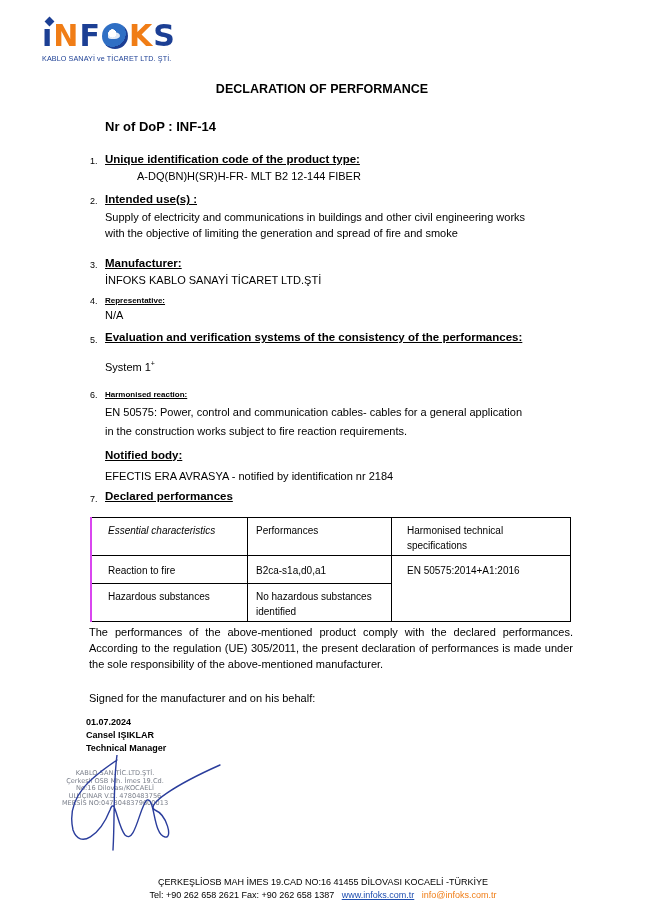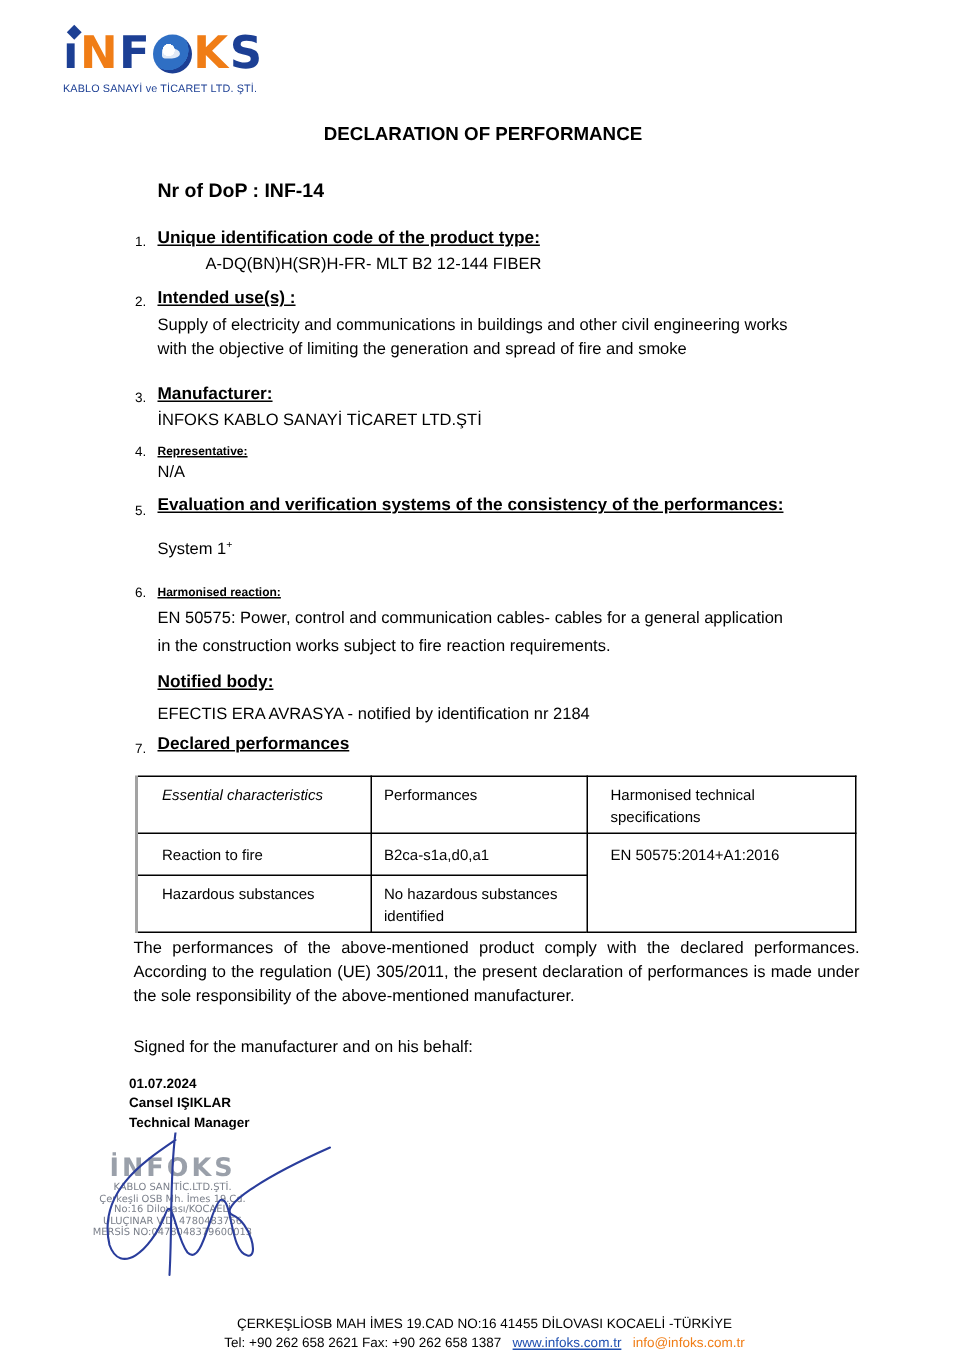--- a/index.html
+++ b/index.html
@@ -21,21 +21,21 @@
     .title { left: 0; width: 644px; top: 82px; text-align: center; font-size: 12.5px; font-weight: bold; }
     .dop { left: 105px; top: 119px; font-size: 13px; font-weight: bold; }
 
     .num { position: absolute; font-size: 9px; }
     .sec-head { position: absolute; font-size: 11.5px; font-weight: bold; white-space: nowrap; text-decoration: underline; }
     .sec-head.small { font-size: 8px; }
     .body-text { position: absolute; font-size: 11px; line-height: 16px; white-space: nowrap; }
 
     table.perf { position: absolute; left: 90px; top: 517px; width: 481px; border-collapse: collapse; font-size: 10px; }
     table.perf td { border: 1px solid #000; vertical-align: top; padding: 5px 15px 2px 15px; line-height: 15px; }
-    table.perf td.c1 { width: 124px; border-left: 2px solid #a3a3a3; padding-left: 16px; }
+    table.perf td.c1 { width: 124px; border-left: 2px solid #d946ef; padding-left: 16px; }
     table.perf td.c2 { width: 120px; padding-left: 8px; }
     table.perf td.c3 { padding-left: 15px; }
     table.perf tr.r1 td { height: 29px; }
     table.perf tr.r2 td { height: 18px; padding-top: 7px; }
     table.perf tr.r3 td { height: 28px; }
     .ital { font-style: italic; }
 
     .compliance { left: 89px; top: 624px; width: 484px; font-size: 11px; line-height: 16px; text-align: justify; }
     .signed { left: 89px; top: 692px; font-size: 11px; }
     .sig-block { left: 86px; top: 716px; font-size: 9px; font-weight: bold; line-height: 13px; }
@@ -136,21 +136,20 @@
 <div class="abs compliance">The performances of the above-mentioned product comply with the declared performances. According to the regulation (UE) 305/2011, the present declaration of performances is made under the sole responsibility of the above-mentioned manufacturer.</div>
 <div class="abs signed">Signed for the manufacturer and on his behalf:</div>
 
 <div class="abs sig-block">
   <div>01.07.2024</div>
   <div>Cansel IŞIKLAR</div>
   <div>Technical Manager</div>
 </div>
 
 <div class="abs stamp">
-  <div class="st-logo">İNFOKS</div>
   <div>KABLO SAN.TİC.LTD.ŞTİ.</div>
   <div>Çerkeşli OSB Mh. İmes 19.Cd.</div>
   <div>No:16 Dilovası/KOCAELİ</div>
   <div>ULUÇINAR V.D. 4780483756</div>
   <div>MERSİS NO:0478048379600013</div>
 </div>
 
 <svg class="abs signature" viewBox="0 0 170 100">
   <path d="M62 0 C 58 30, 60 60, 58 95 M 62 5 C 40 20, 10 40, 18 75 C 25 95, 45 80, 55 55 C 60 40, 62 70, 70 80 C 80 90, 85 50, 92 45 C 100 42, 98 80, 110 82 C 118 84, 112 60, 100 55 C 90 50, 120 30, 165 10" fill="none" stroke="#2a3d9c" stroke-width="1.4" stroke-linecap="round"></path>
 </svg>

